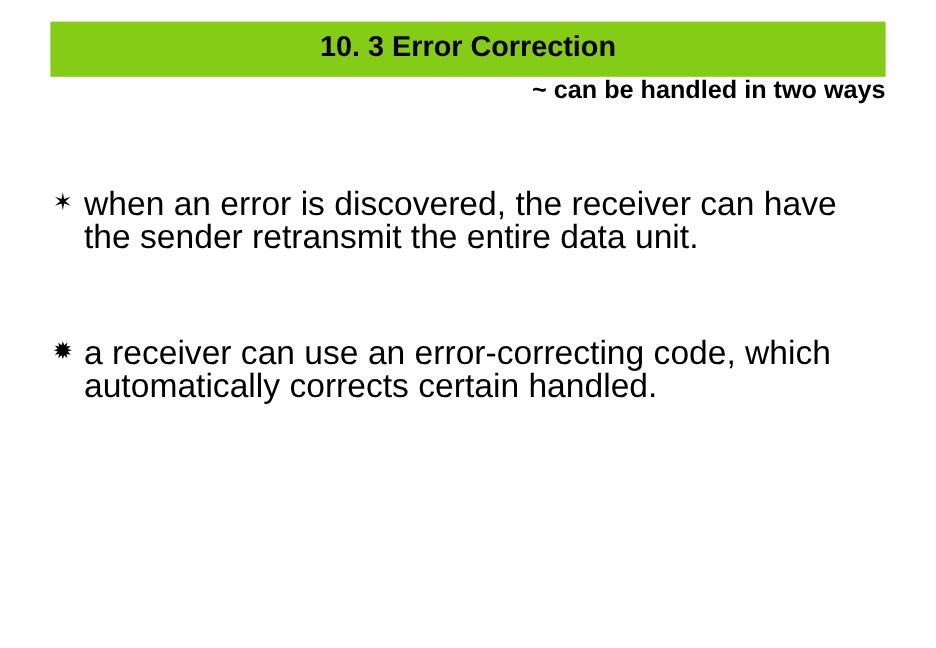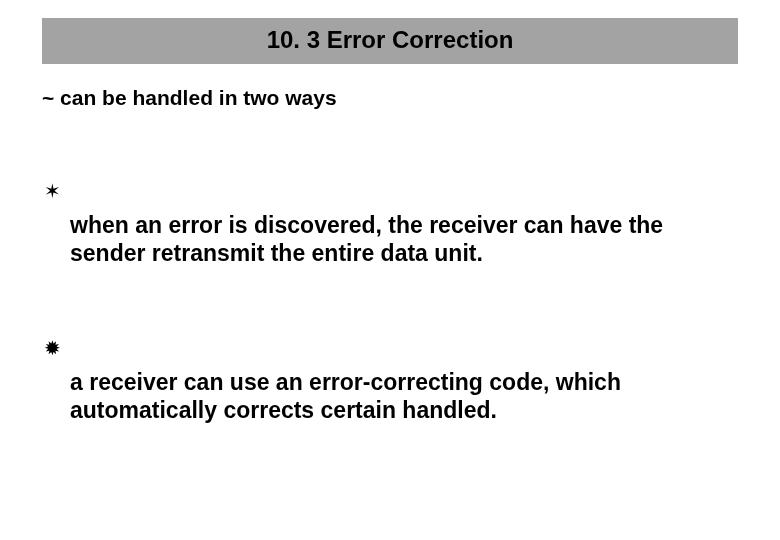--- a/index.html
+++ b/index.html
@@ -8,52 +8,51 @@
     background: #ffffff;
     font-family: Arial, Helvetica, sans-serif;
     color: #000000;
   }
   .slide {
     width: 780px;
     height: 540px;
     padding: 18px 42px 0 42px;
   }
   .title-bar {
-    background: #a3a3a3;
+    background: #84cc16;
     width: 100%;
     text-align: center;
     padding: 8px 0 10px 0;
   }
   .title-bar span {
     font-weight: bold;
     font-size: 24px;
   }
   .subtitle {
-    margin-top: 22px;
     font-weight: bold;
     font-size: 21px;
+    text-align: right;
   }
   .item {
     margin-top: 68px;
     display: flex;
     align-items: flex-start;
   }
   .bullet {
     flex: 0 0 auto;
     width: 28px;
     font-size: 20px;
     line-height: 26px;
     text-align: left;
     padding-left: 2px;
   }
   .bullet-text {
-    font-weight: bold;
-    font-size: 23px;
+    font-weight: normal;
+    font-size: 28px;
     line-height: 28px;
-    margin-top: 33px;
   }
 </style>
 </head>
 <body>
 
 <div class="slide">
 
   <div class="title-bar">
     <span>10. 3 Error Correction</span>
   </div>

